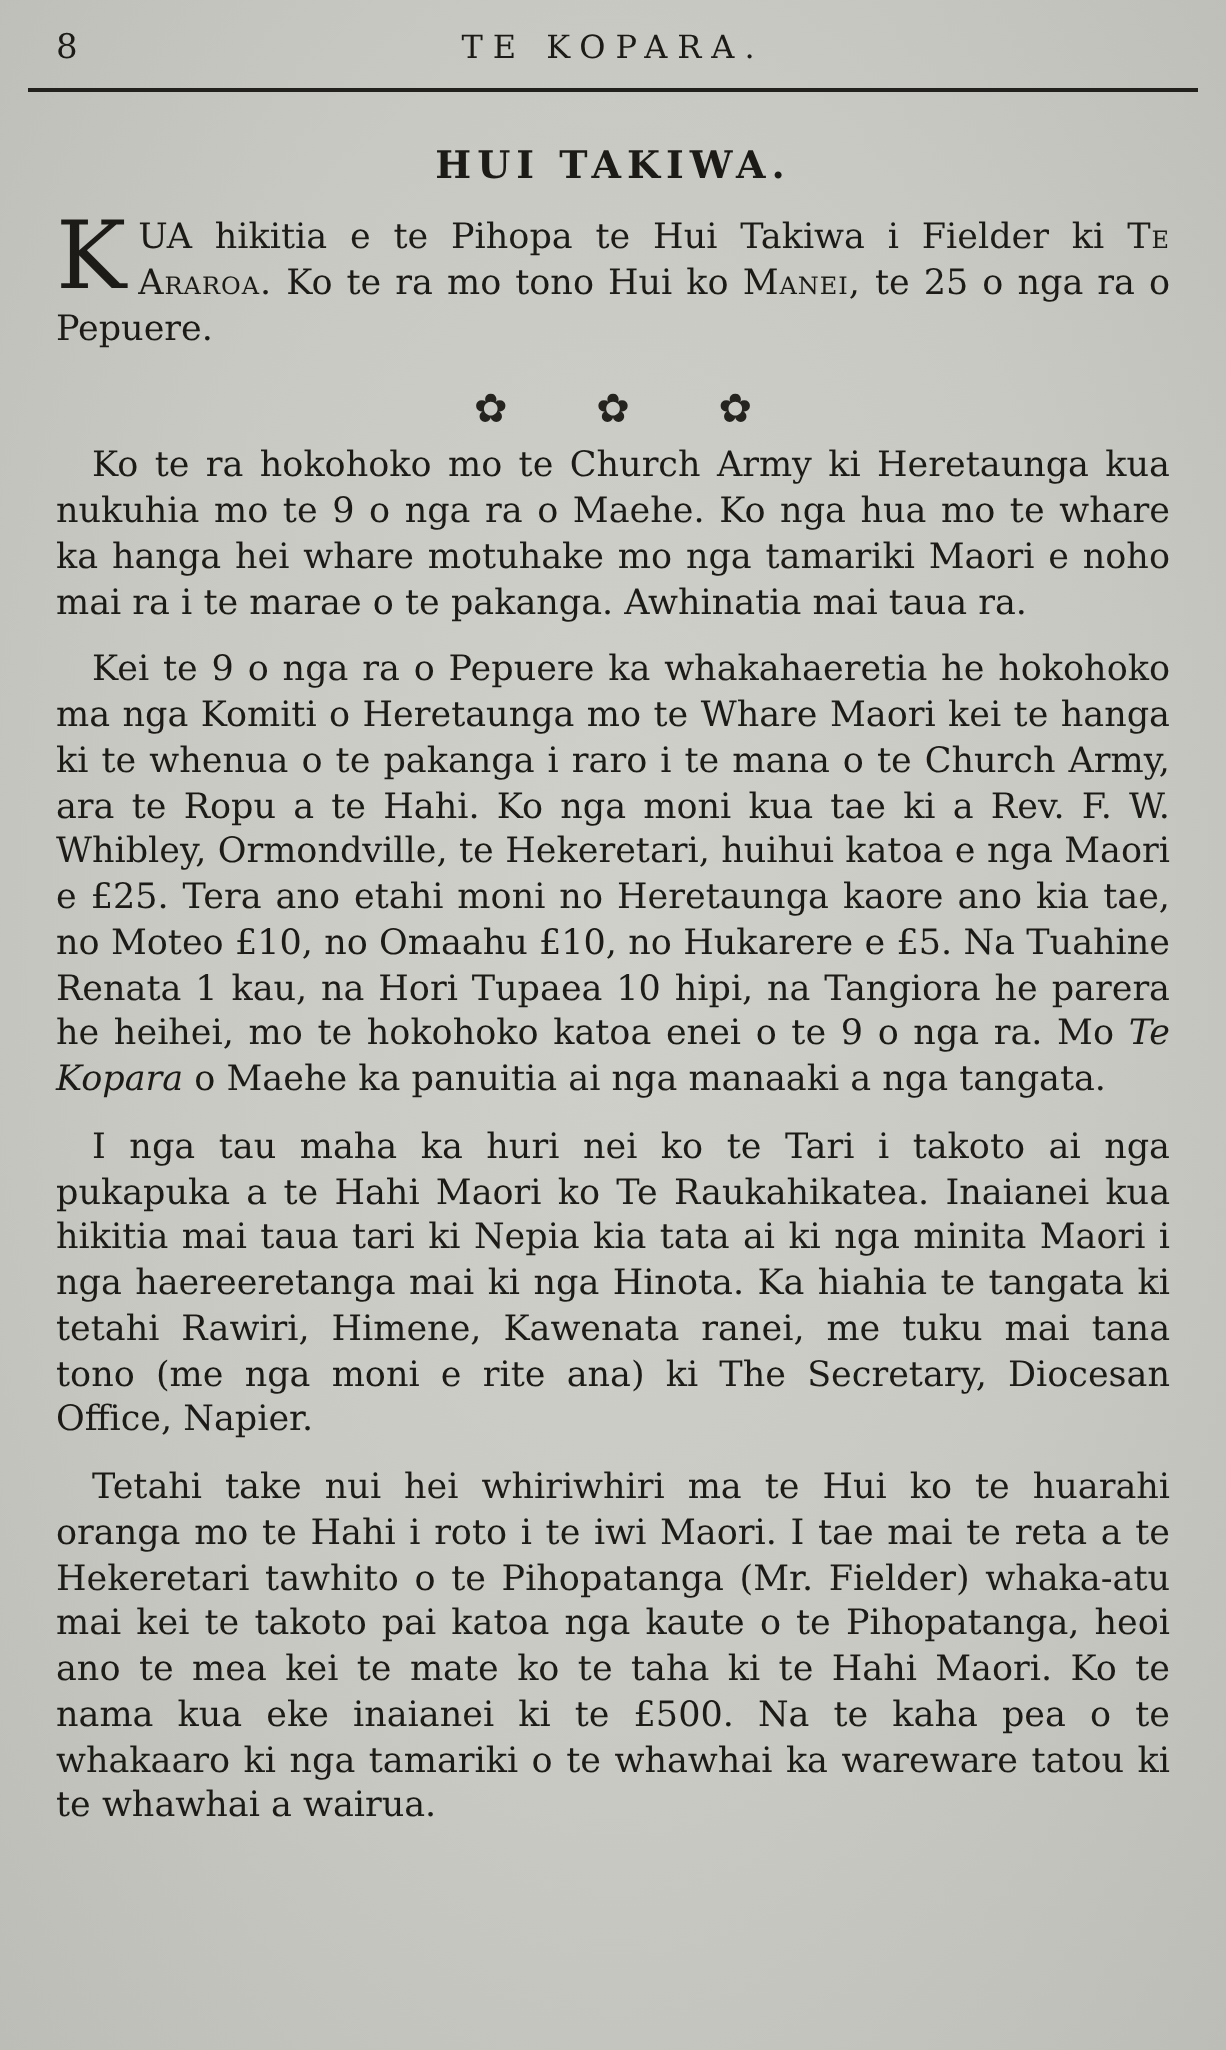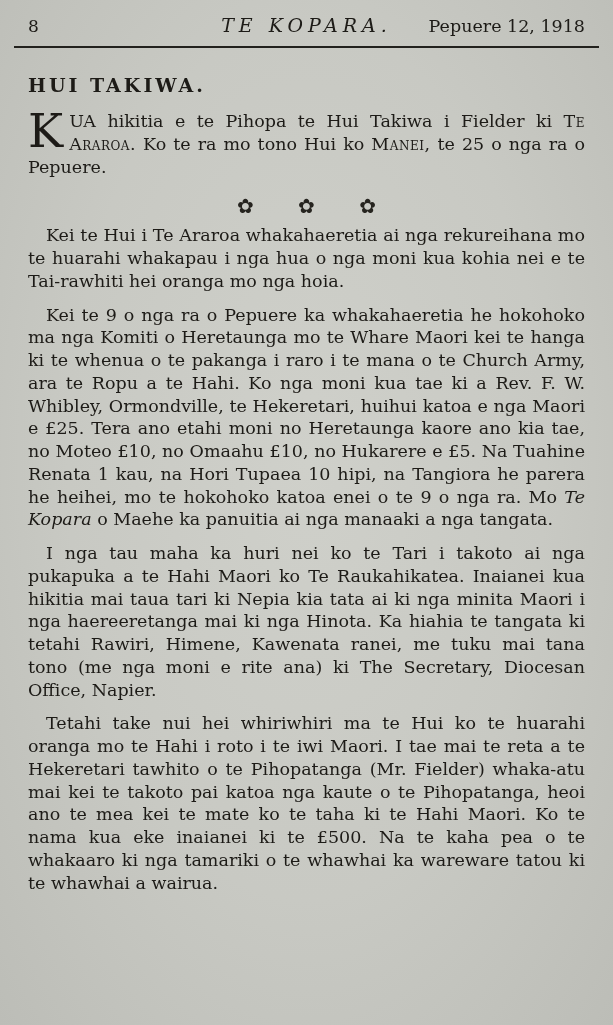--- a/index.html
+++ b/index.html
@@ -25,40 +25,40 @@
     display: grid;
     grid-template-columns: 1fr auto 1fr;
     align-items: baseline;
     padding: 4px 0 2px 0;
   }
   .pgnum {
     font-size: 17px;
     justify-self: start;
   }
   .mast-title {
-    font-size: 19px;
+    font-size: 16px;
     letter-spacing: 5px;
     justify-self: center;
     white-space: nowrap;
-    font-style: italic;
   }
   .mast-date {
     font-size: 17.5px;
     justify-self: end;
     white-space: nowrap;
   }
   .rule {
     border: none;
     border-top: 2px solid #22211d;
     margin: 8px -14px 0 -14px;
   }
   .art-title {
     font-size: 19px;
     font-weight: bold;
     letter-spacing: 3px;
+    text-align: center;
     margin: 26px 0 14px 0;
   }
   .sec-title {
     font-size: 18px;
     font-weight: bold;
     letter-spacing: 1px;
     text-align: center;
     margin: 18px 0 14px 0;
   }
   p {
@@ -93,39 +93,38 @@
   }
 </style>
 </head>
 <body>
 
 <div class="page">
 
   <header class="masthead">
     <span class="pgnum">8</span>
     <span class="mast-title">TE KOPARA.</span>
-    <span class="mast-date">Pepuere 12, 1918</span>
   </header>
 
   <hr class="rule">
 
   <h1 class="art-title">HUI TAKIWA.</h1>
 
   <p class="lead"><span class="dropcap">K</span><span>UA hikitia e te Pihopa te Hui Takiwa i Fielder ki </span><span class="sc">Te Araroa.</span><span> Ko te ra mo tono Hui ko </span><span class="sc">Manei,</span><span> te 25 o nga ra o Pepuere.</span></p>
 
   <div class="ornaments">
     <span class="orn">✿</span>
     <span class="orn">✿</span>
     <span class="orn">✿</span>
   </div>
 
 
 
+  <p class="indent">Ko te ra hokohoko mo te Church Army ki Heretaunga kua nukuhia mo te 9 o nga ra o Maehe. Ko nga hua mo te whare ka hanga hei whare motuhake mo nga tamariki Maori e noho mai ra i te marae o te pakanga. Awhinatia mai taua ra.</p>
 
-  <p class="indent">Kei te Hui i Te Araroa whakahaeretia ai nga rekureihana mo te huarahi whakapau i nga hua o nga moni kua kohia nei e te Tai-rawhiti hei oranga mo nga hoia.</p>
 
   <p class="indent"><span>Kei te 9 o nga ra o Pepuere ka whakahaeretia he hokohoko ma nga Komiti o Heretaunga mo te Whare Maori kei te hanga ki te whenua o te pakanga i raro i te mana o te Church Army, ara te Ropu a te Hahi. Ko nga moni kua tae ki a Rev. F. W. Whibley, Ormondville, te Hekeretari, huihui katoa e nga Maori e £25. Tera ano etahi moni no Heretaunga kaore ano kia tae, no Moteo £10, no Omaahu £10, no Hukarere e £5. Na Tuahine Renata 1 kau, na Hori Tupaea 10 hipi, na Tangiora he parera he heihei, mo te hokohoko katoa enei o te 9 o nga ra. Mo </span><span class="it">Te Kopara</span><span> o Maehe ka panuitia ai nga manaaki a nga tangata.</span></p>
 
   <p class="indent">I nga tau maha ka huri nei ko te Tari i takoto ai nga pukapuka a te Hahi Maori ko Te Raukahikatea. Inaianei kua hikitia mai taua tari ki Nepia kia tata ai ki nga minita Maori i nga haereeretanga mai ki nga Hinota. Ka hiahia te tangata ki tetahi Rawiri, Himene, Kawenata ranei, me tuku mai tana tono (me nga moni e rite ana) ki The Secretary, Diocesan Office, Napier.</p>
 
   <p class="indent">Tetahi take nui hei whiriwhiri ma te Hui ko te huarahi oranga mo te Hahi i roto i te iwi Maori. I tae mai te reta a te Hekeretari tawhito o te Pihopatanga (Mr. Fielder) whaka-atu mai kei te takoto pai katoa nga kaute o te Pihopatanga, heoi ano te mea kei te mate ko te taha ki te Hahi Maori. Ko te nama kua eke inaianei ki te £500. Na te kaha pea o te whakaaro ki nga tamariki o te whawhai ka wareware tatou ki te whawhai a wairua.</p>
 
 </div>
 
 </body></html>

